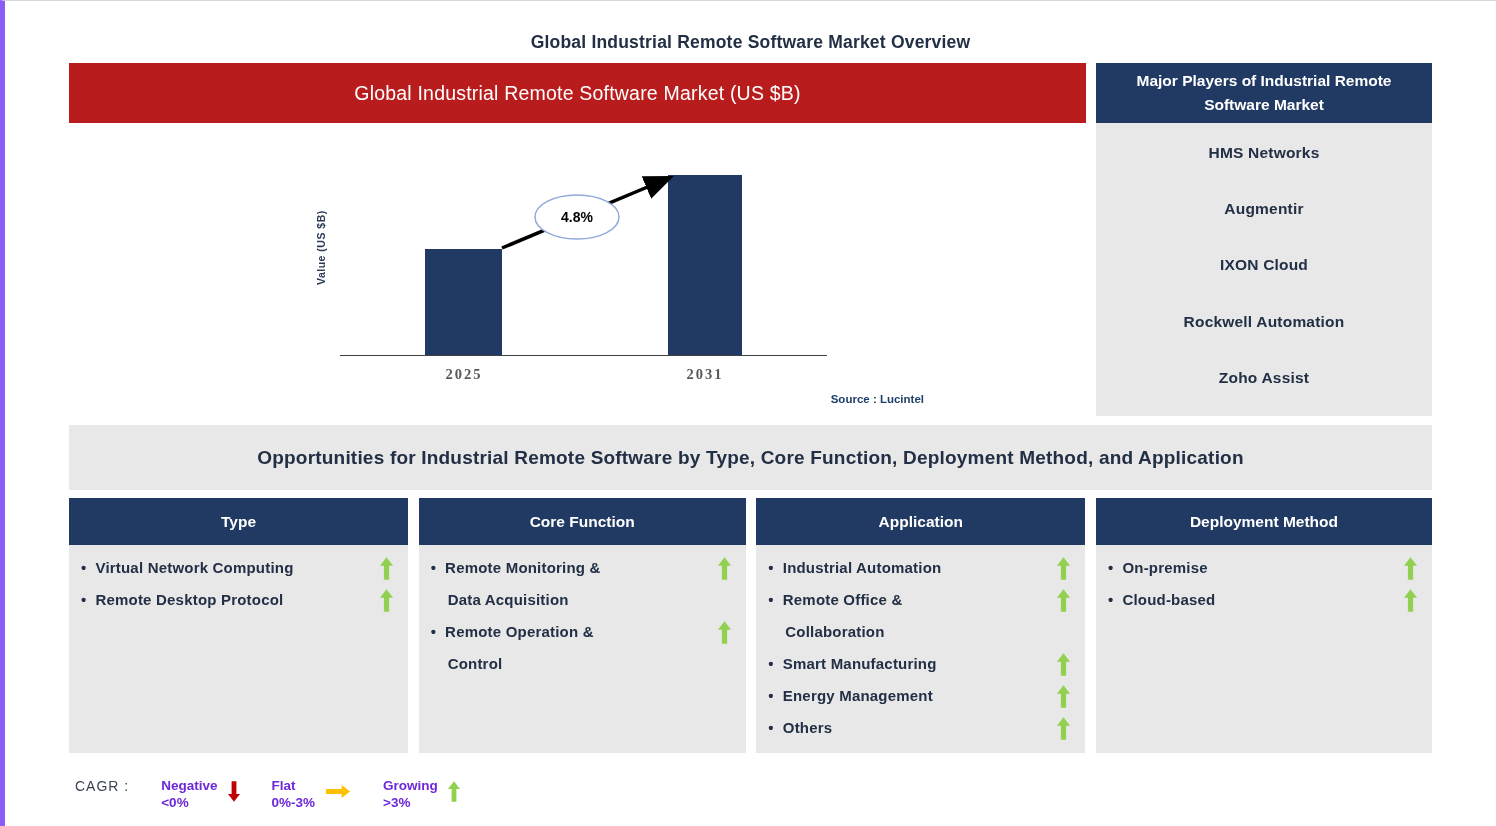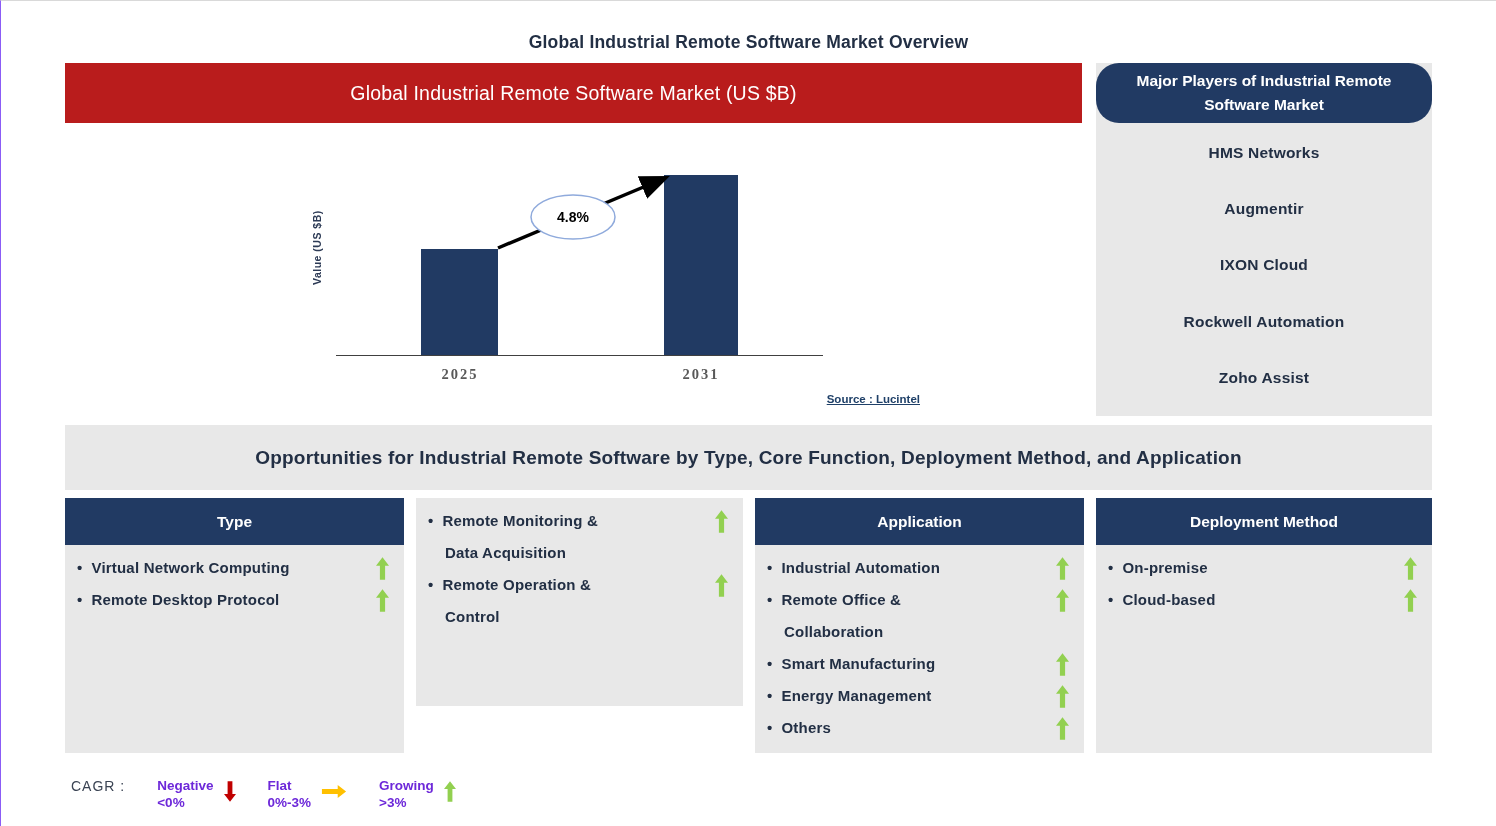--- a/index.html
+++ b/index.html
@@ -4,21 +4,21 @@
 <style>
   * { box-sizing: border-box; margin: 0; padding: 0; }
   html, body { background: #ffffff; }
   body { font-family: "Liberation Sans", sans-serif; }
   .page {
     position: relative;
     width: 1496px;
     height: 826px;
     background: #ffffff;
     border-top: 1px solid #d9d9d9;
-    border-left: 1px solid #8b5cf6;
+    border-left: 5px solid #8b5cf6;
     padding: 0 64px;
     overflow: hidden;
   }
   .page-title {
     padding-top: 31px;
     height: 62px;
     text-align: center;
     font-size: 17.5px;
     font-weight: bold;
     color: #222f44;
@@ -92,37 +92,35 @@
   .x-label.x1 { left: 586px; }
   .chart-overlay { position: absolute; inset: 0; pointer-events: none; }
   .cagr-text { font-size: 14px; font-weight: bold; fill: #000000; font-family: "Liberation Sans", sans-serif; }
   .source-row {
     height: 23px;
     text-align: right;
     padding-right: 162px;
     font-size: 11.5px;
     font-weight: bold;
     color: #1f4068;
-    text-decoration: underline;
   }
   
   .players-panel { background: #e8e8e8; }
   .panel-header {
     height: 60px;
     background: #213a63;
     color: #ffffff;
     display: flex;
     align-items: center;
     justify-content: center;
     text-align: center;
     font-size: 15.5px;
     font-weight: bold;
     line-height: 1.55;
     padding: 0 8px;
-    border-radius: 23px;
   }
   .players-list {
     height: 285px;
     display: flex;
     flex-direction: column;
     justify-content: space-around;
     align-items: center;
     padding: 6px 0;
     gap: 8px;
   }
@@ -278,20 +276,21 @@
               <div class="line first">Remote Desktop Protocol</div>
             </div>
           <svg class="trend-arrow" width="13" height="23" viewBox="0 0 14 24">
               <path class="fill-green" d="M7 0 L14 9 H9.8 V24 H4.2 V9 H0 Z"></path>
             </svg>
         </div>
       </div>
     </div>
 
     <div>
+      <div class="col-header">Core Function</div>
       <div class="col-body">
         <div class="opp-item">
           <div class="item-text">
             <div class="line first">Remote Monitoring &amp;</div>
             <div class="line cont">Data Acquisition</div>
           </div>
           <svg class="trend-arrow" width="13" height="23" viewBox="0 0 14 24">
               <path class="fill-green" d="M7 0 L14 9 H9.8 V24 H4.2 V9 H0 Z"></path>
             </svg>
         </div>

